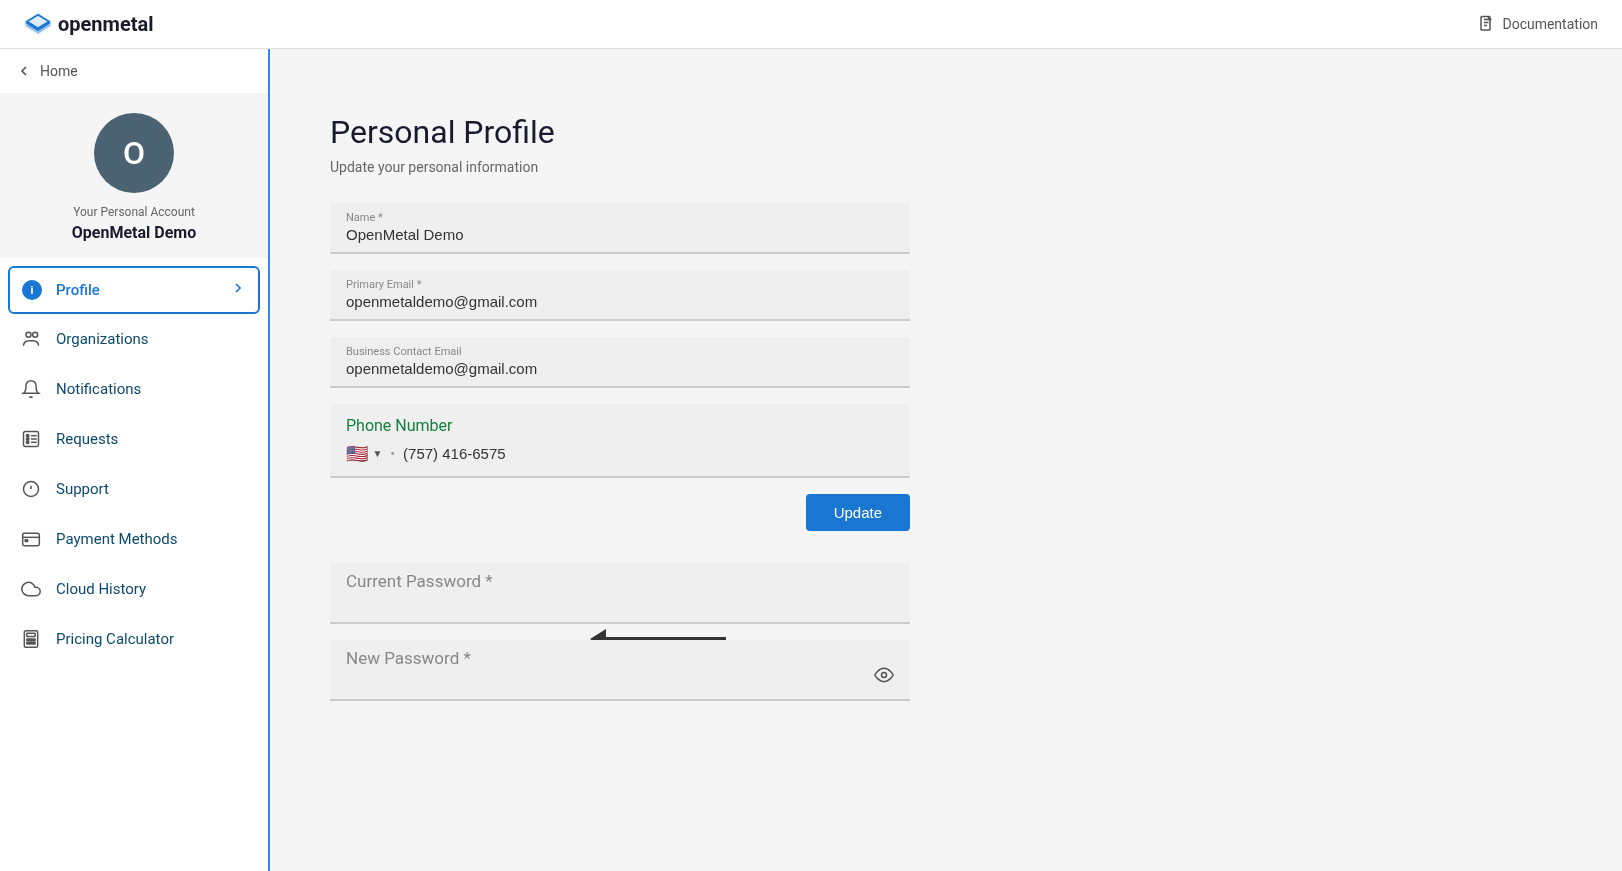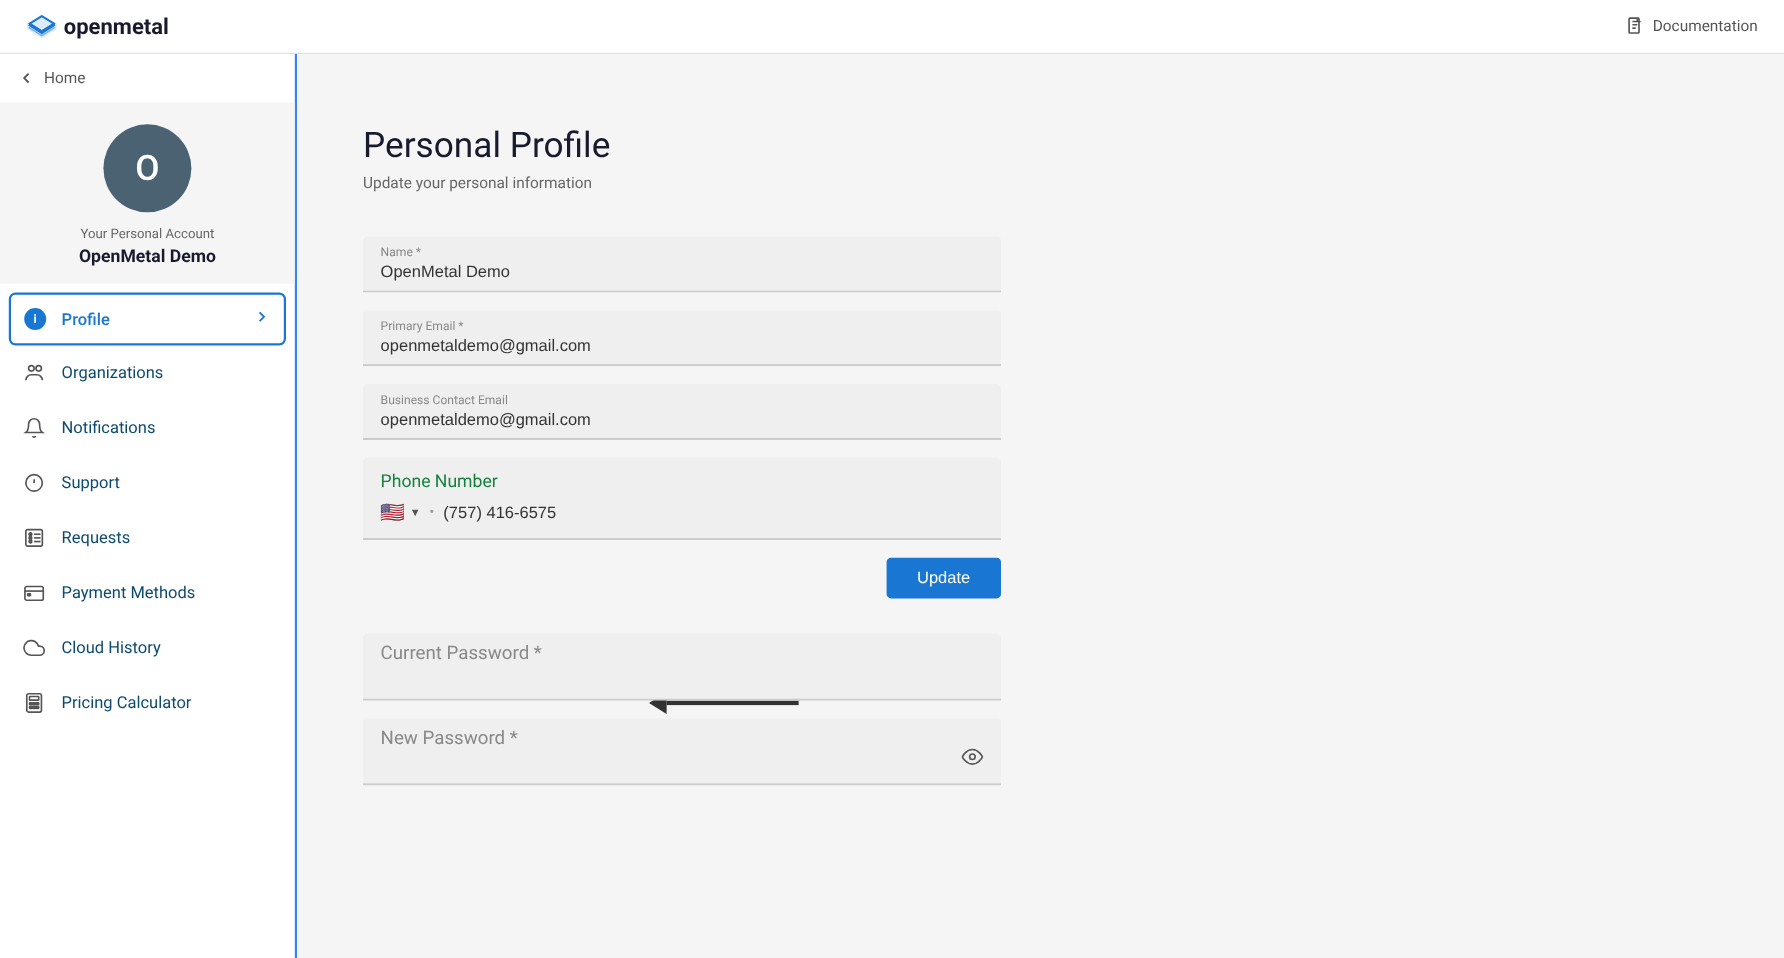--- a/index.html
+++ b/index.html
@@ -81,21 +81,21 @@
     }
     .arrow-line { width: 120px; height: 4px; background: #333; }
     .arrow-head {
       width: 0; height: 0;
       border-top: 10px solid transparent;
       border-bottom: 10px solid transparent;
       border-right: 16px solid #333;
     }
 
     .page-title { font-size: 32px; font-weight: 400; color: #1a1a2e; margin-bottom: 8px; margin-top: 16px; }
-    .page-subtitle { font-size: 14px; color: #666; margin-bottom: 40px; }
+    .page-subtitle { font-size: 14px; color: #666; margin-bottom: 28px; }
 
     .form-section { max-width: 580px; }
 
     .form-field {
       background: #efefef; border: none; border-bottom: 2px solid #ccc;
       border-radius: 4px 4px 0 0; padding: 22px 16px 8px;
       margin-bottom: 16px; position: relative; width: 100%;
     }
     .form-field label {
       position: absolute; top: 8px; left: 16px;
@@ -216,40 +216,40 @@
             <path d="M18 8a6 6 0 10-12 0c0 7-3 9-3 9h18s-3-2-3-9"></path>
             <path d="M13.73 21a2 2 0 01-3.46 0"></path>
           </svg>
         </span>
         <span class="nav-label">Notifications</span>
       </div>
 
       <div class="nav-item">
         <span class="nav-icon">
           <svg viewBox="0 0 24 24" fill="none" stroke="#555" stroke-width="1.8">
-            <circle cx="12" cy="12" r="9"></circle>
-            <path d="M12 8v4M12 16h.01"></path>
-          </svg>
-        </span>
-        <span class="nav-label">Support</span>
-      </div>
-
-      <div class="nav-item">
-        <span class="nav-icon">
-          <svg viewBox="0 0 24 24" fill="none" stroke="#555" stroke-width="1.8">
             <rect x="3" y="3" width="18" height="18" rx="2"></rect>
             <circle cx="8" cy="8" r="1.5" fill="#555"></circle>
             <circle cx="8" cy="12" r="1.5" fill="#555"></circle>
             <circle cx="8" cy="16" r="1.5" fill="#555"></circle>
             <line x1="12" y1="8" x2="19" y2="8"></line>
             <line x1="12" y1="12" x2="19" y2="12"></line>
             <line x1="12" y1="16" x2="19" y2="16"></line>
           </svg>
         </span>
         <span class="nav-label">Requests</span>
+      </div>
+
+      <div class="nav-item">
+        <span class="nav-icon">
+          <svg viewBox="0 0 24 24" fill="none" stroke="#555" stroke-width="1.8">
+            <circle cx="12" cy="12" r="9"></circle>
+            <path d="M12 8v4M12 16h.01"></path>
+          </svg>
+        </span>
+        <span class="nav-label">Support</span>
       </div>
 
       <div class="nav-item">
         <span class="nav-icon">
           <svg viewBox="0 0 24 24" fill="none" stroke="#555" stroke-width="1.8">
             <rect x="2" y="5" width="20" height="15" rx="2"></rect>
             <line x1="2" y1="10" x2="22" y2="10"></line>
             <rect x="5" y="13" width="3" height="2" rx="0.5" fill="#555"></rect>
           </svg>
         </span>

